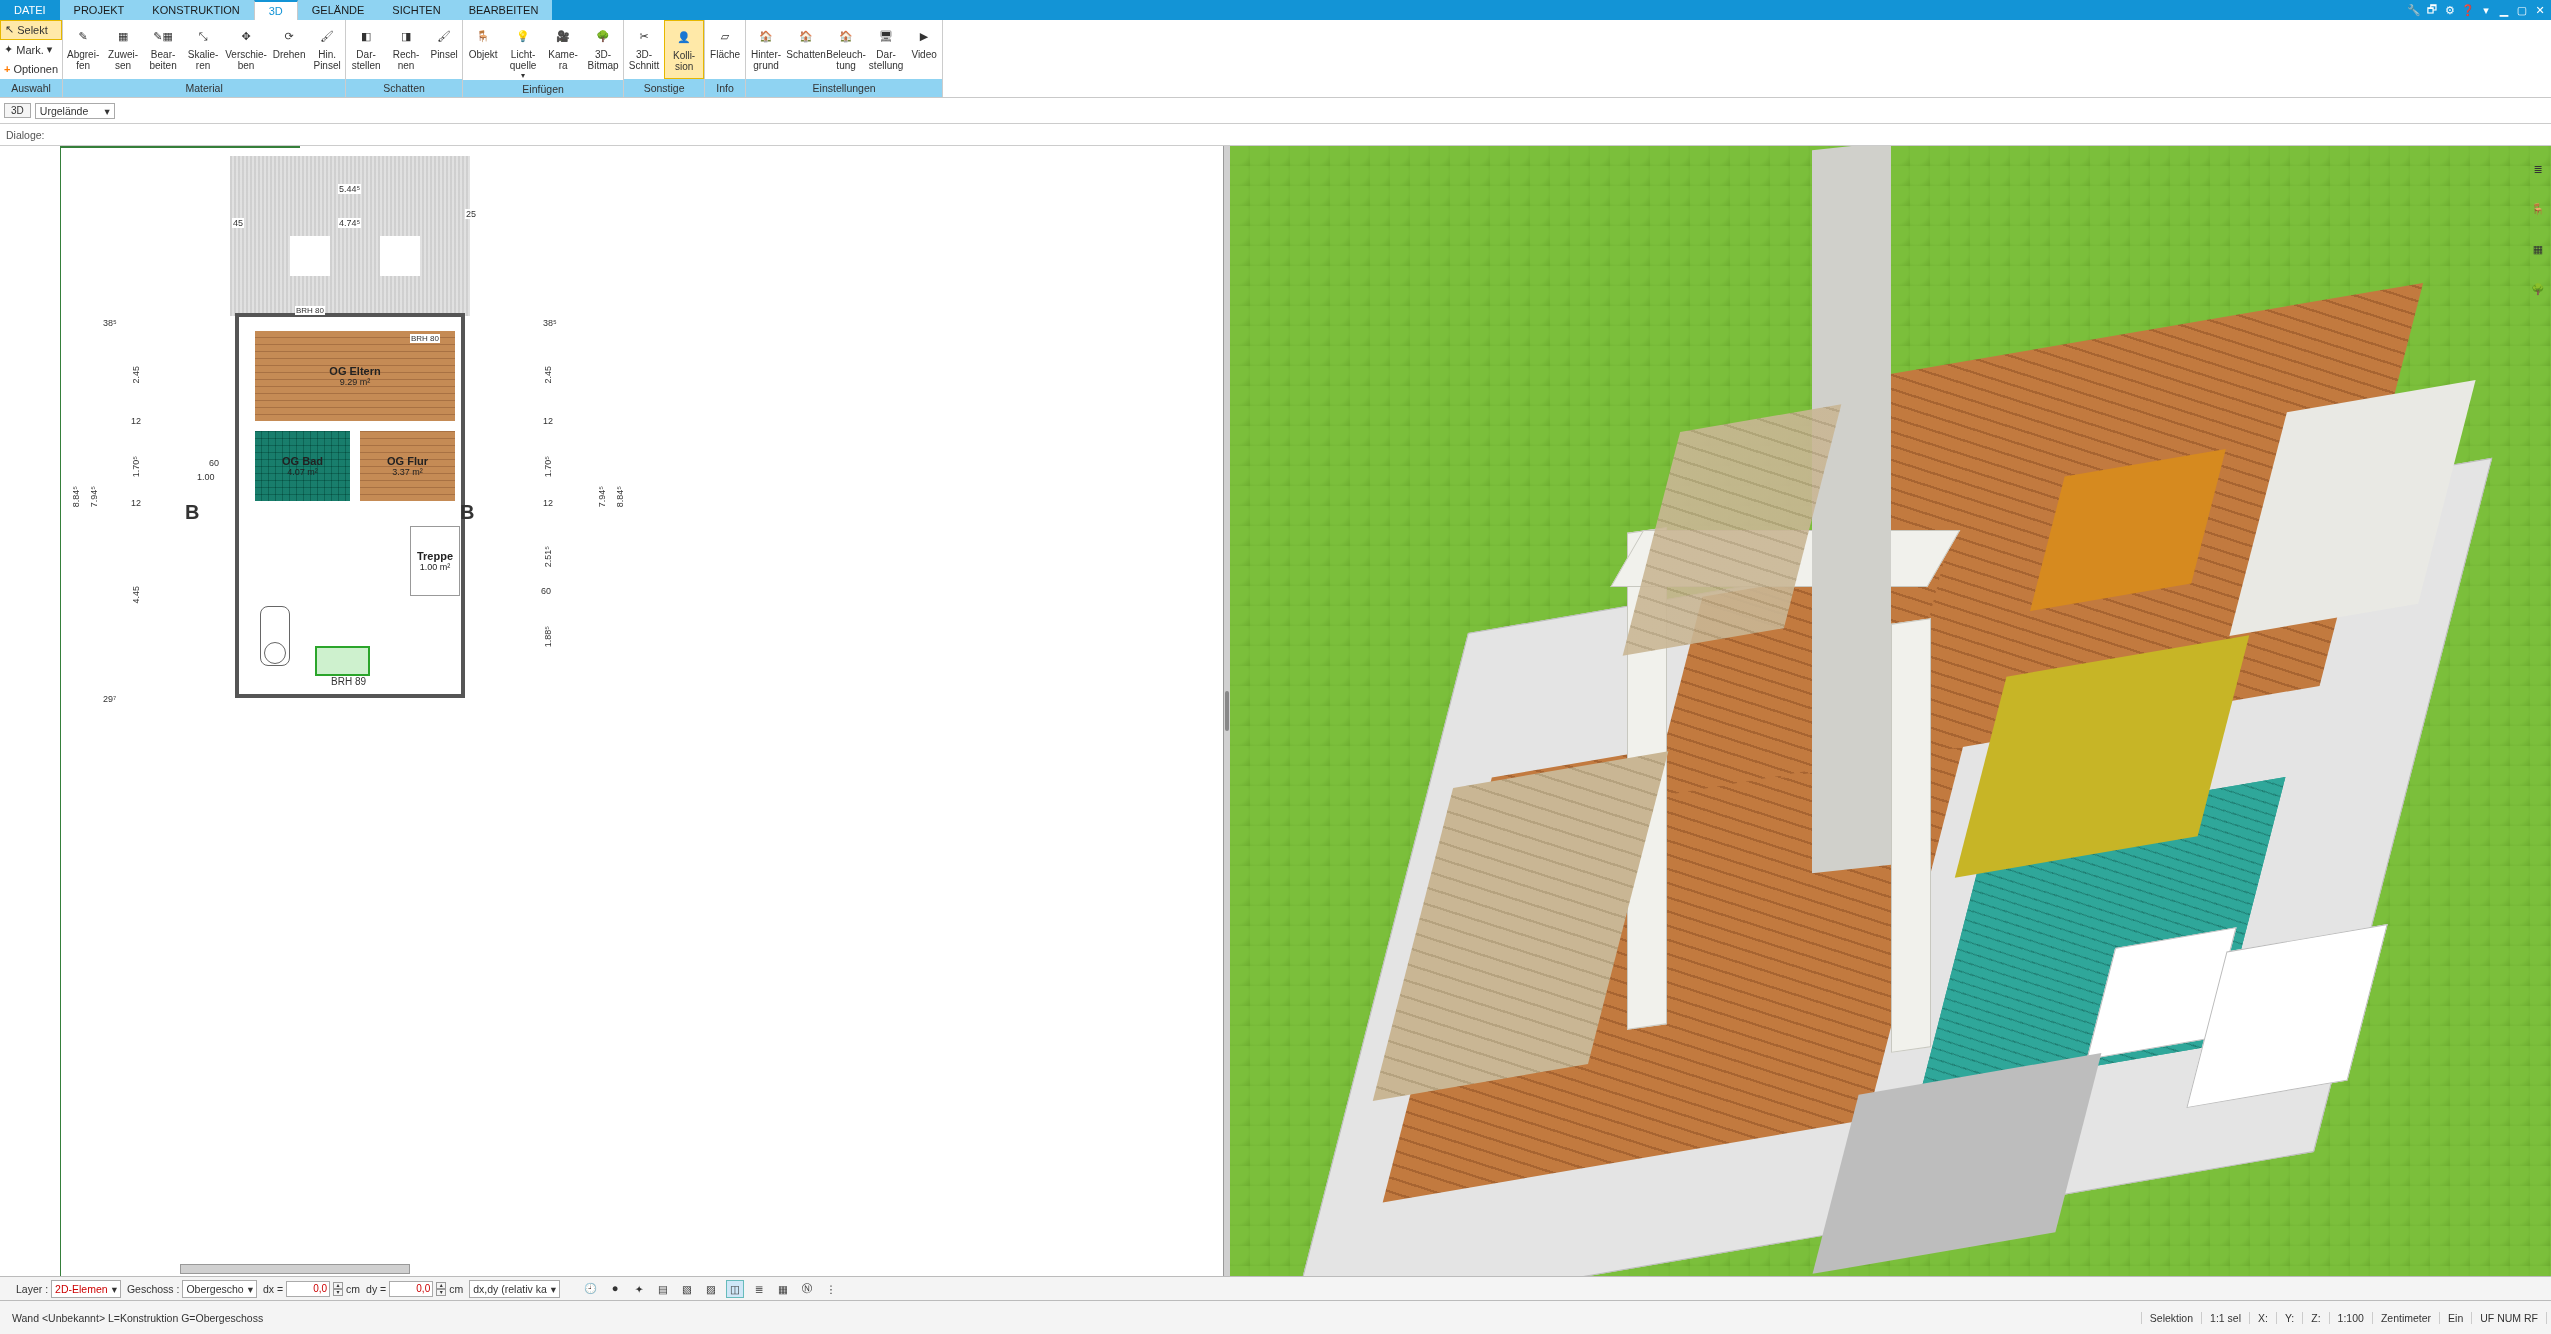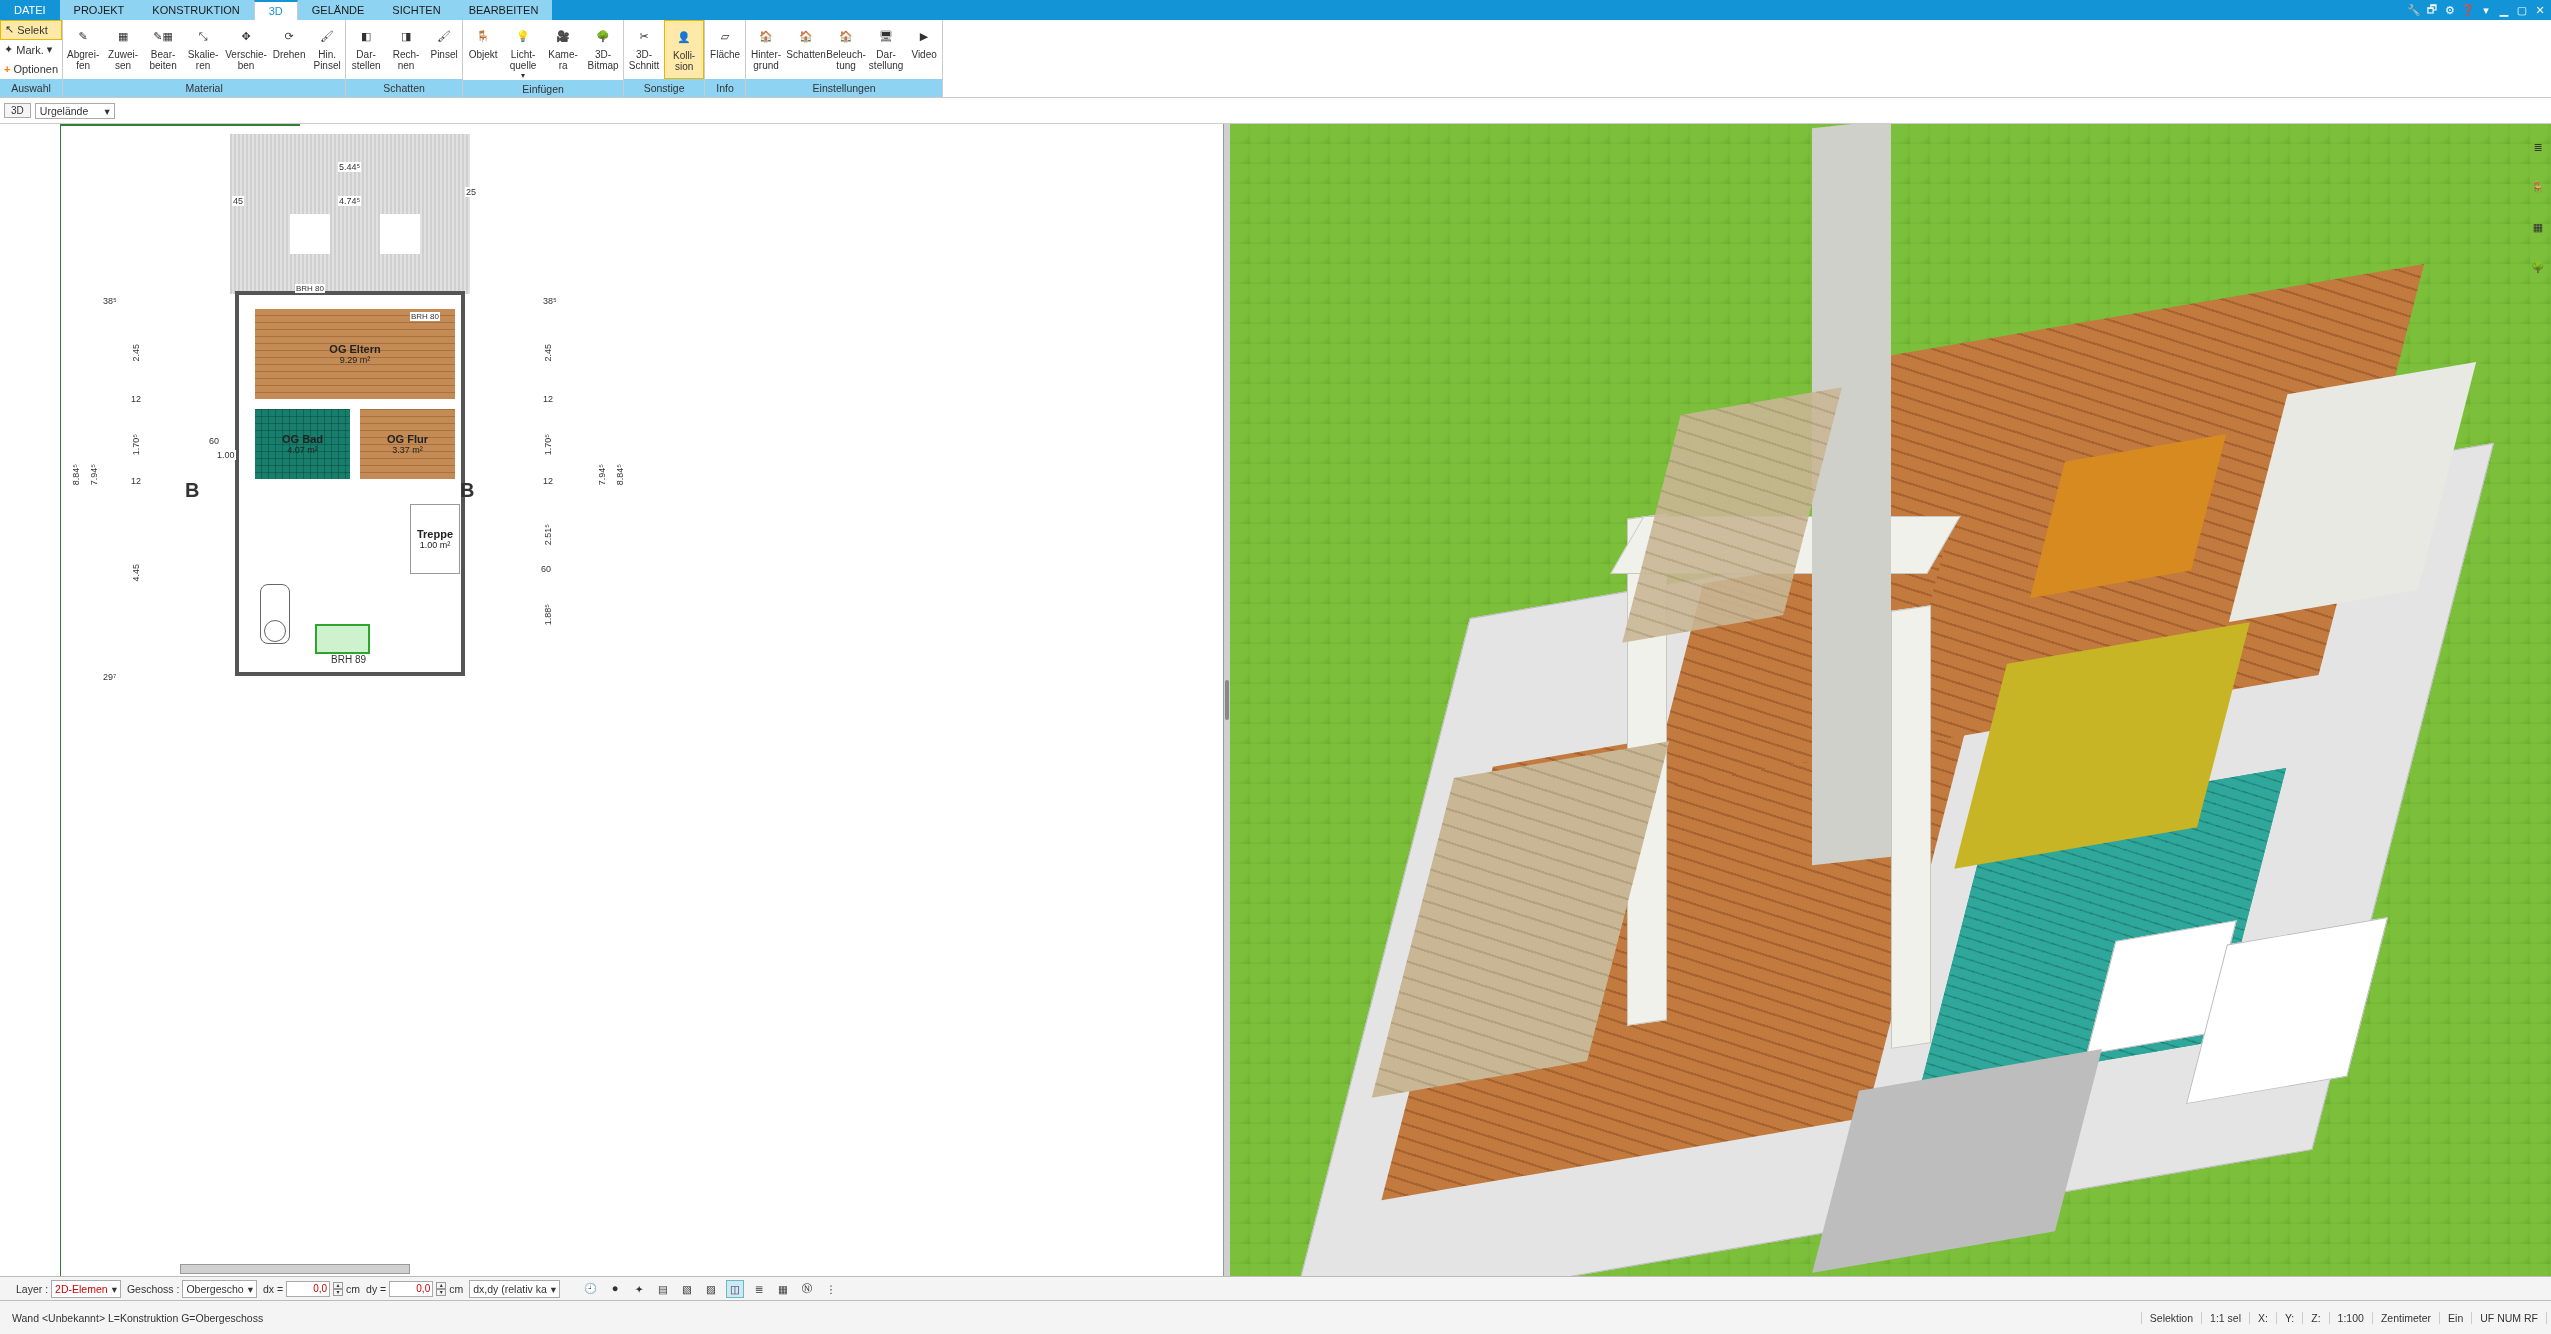--- a/index.html
+++ b/index.html
@@ -264,20 +264,23 @@
   </div>
 
   <div class="secbar">
     <span class="badge">3D</span>
     <span class="combo">
         <span>Urgelände</span>
         <span>▾</span>
       </span>
   </div>
 
+  <div class="dlgbar">
+    <span>Dialoge:</span>
+  </div>
 
   <div class="workspace">
 
     <div class="pane2d">
       <div class="plan">
 
         <div class="roof" style="left:170px;top:10px;width:240px;height:160px;"></div>
         <div style="position:absolute;left:230px;top:90px;width:40px;height:40px;background:#fff;"></div>
         <div style="position:absolute;left:320px;top:90px;width:40px;height:40px;background:#fff;"></div>
 
@@ -312,21 +315,21 @@
         <div class="dim-label v" style="left:10px;top:340px;">8.84⁵</div>
         <div class="dim-label v" style="left:28px;top:340px;">7.94⁵</div>
         <div class="dim-label" style="left:42px;top:172px;">38⁵</div>
         <div class="dim-label v" style="left:70px;top:220px;">2.45</div>
         <div class="dim-label" style="left:70px;top:270px;">12</div>
         <div class="dim-label v" style="left:70px;top:310px;">1.70⁵</div>
         <div class="dim-label" style="left:70px;top:352px;">12</div>
         <div class="dim-label v" style="left:70px;top:440px;">4.45</div>
         <div class="dim-label" style="left:42px;top:548px;">29⁷</div>
         <div class="dim-label" style="left:148px;top:312px;">60</div>
-        <div class="dim-label" style="left:156px;top:326px;">1.00</div>
+        <div class="dim-label" style="left:136px;top:326px;">1.00</div>
         <div class="dim-label v" style="left:554px;top:340px;">8.84⁵</div>
         <div class="dim-label v" style="left:536px;top:340px;">7.94⁵</div>
         <div class="dim-label" style="left:482px;top:172px;">38⁵</div>
         <div class="dim-label v" style="left:482px;top:220px;">2.45</div>
         <div class="dim-label" style="left:482px;top:270px;">12</div>
         <div class="dim-label v" style="left:482px;top:310px;">1.70⁵</div>
         <div class="dim-label" style="left:482px;top:352px;">12</div>
         <div class="dim-label v" style="left:482px;top:400px;">2.51⁵</div>
         <div class="dim-label v" style="left:482px;top:480px;">1.88⁵</div>
         <div class="dim-label" style="left:480px;top:440px;">60</div>

